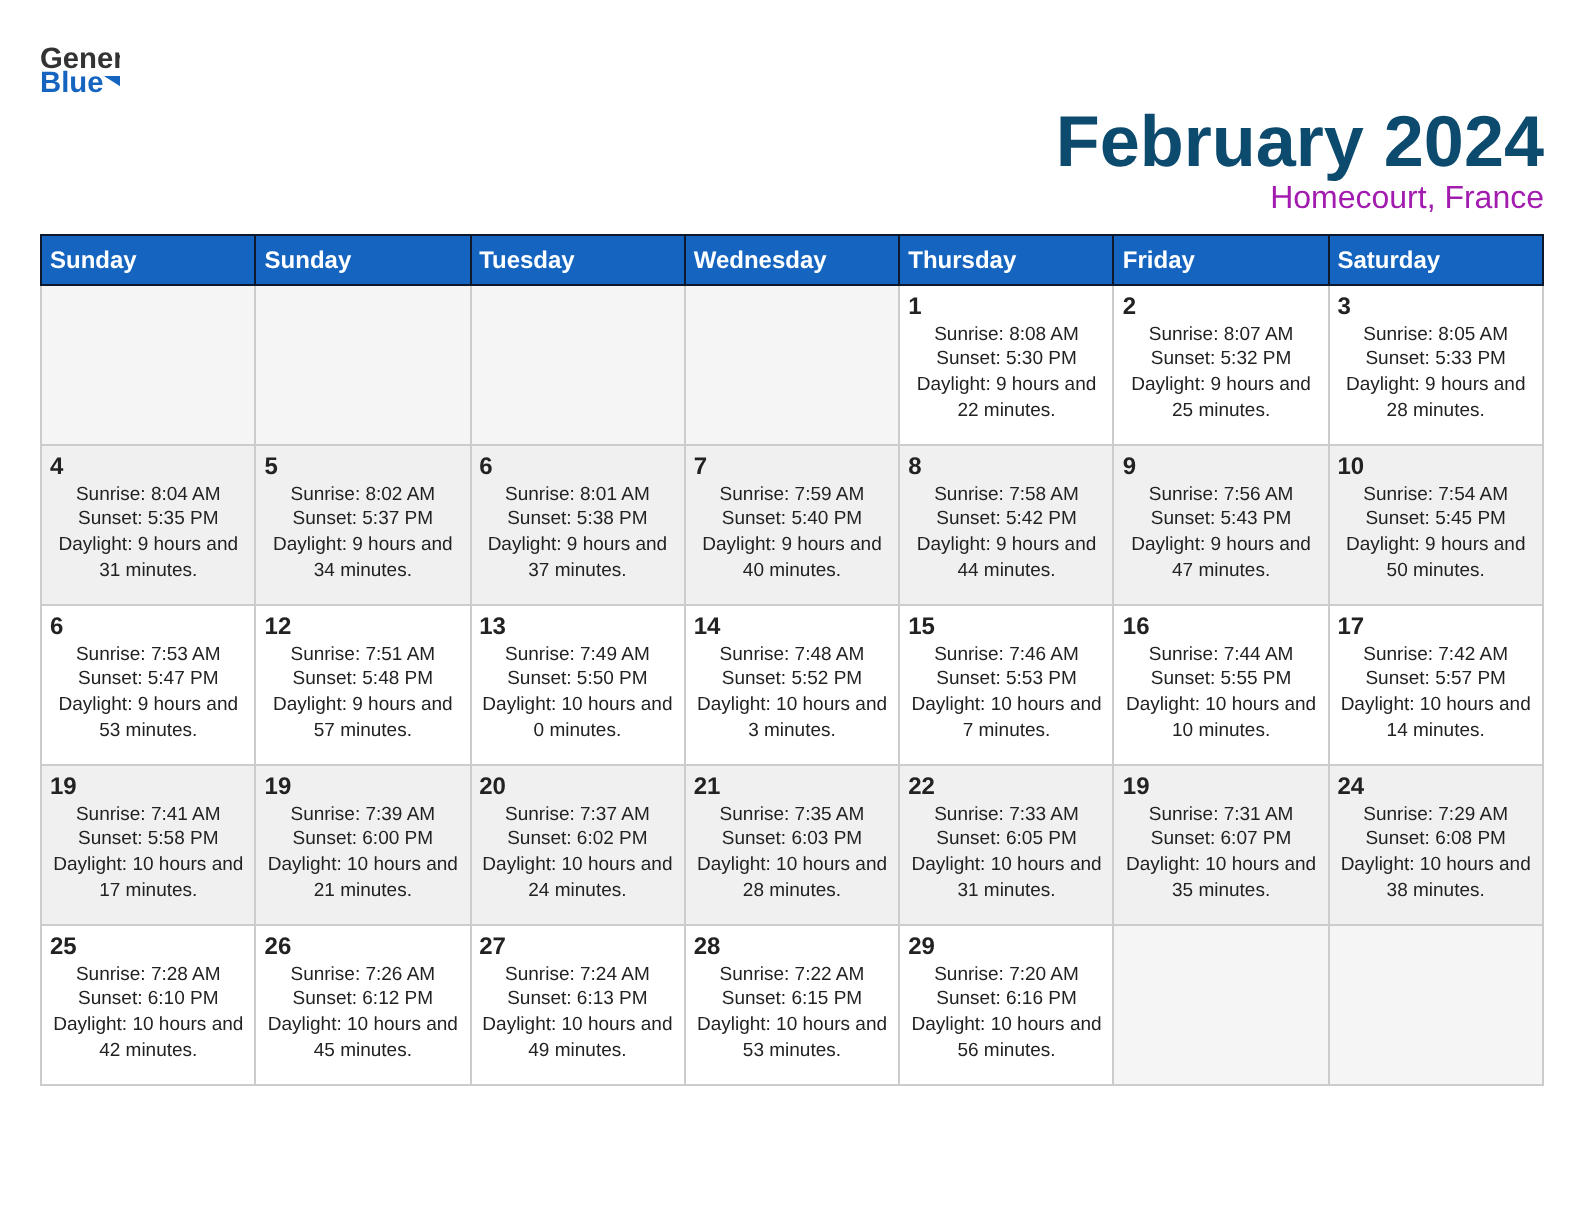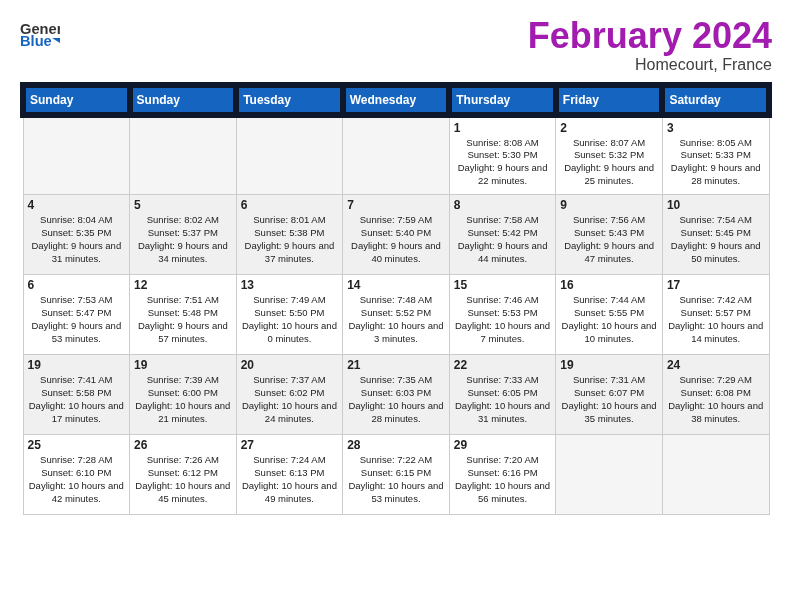--- a/index.html
+++ b/index.html
@@ -29,40 +29,41 @@
       width: 40px;
       height: 40px;
       margin-right: 4px;
     }
     .title-section {
       text-align: right;
     }
     .month-title {
       font-size: 36px;
       font-weight: bold;
-      color: #a21caf;
+      color: #0c4a6e;
       line-height: 1.1;
+      margin-top: 35px;
     }
     .location {
       font-size: 16px;
-      color: #404040;
+      color: #a21caf;
     }
     .calendar {
       width: 100%;
       border-collapse: collapse;
       table-layout: fixed;
     }
     .calendar th {
       background: #1565c0;
       color: #fff;
       font-size: 12px;
       font-weight: bold;
       padding: 5px 4px;
       text-align: left;
-      border: 6px solid #0f172a;
+      border: 1px solid #0f172a;
     }
     .calendar td {
       border: 1px solid #ccc;
       vertical-align: top;
       padding: 3px 4px;
       font-size: 10px;
       color: #222;
       height: 80px;
       background: #fff;
     }

